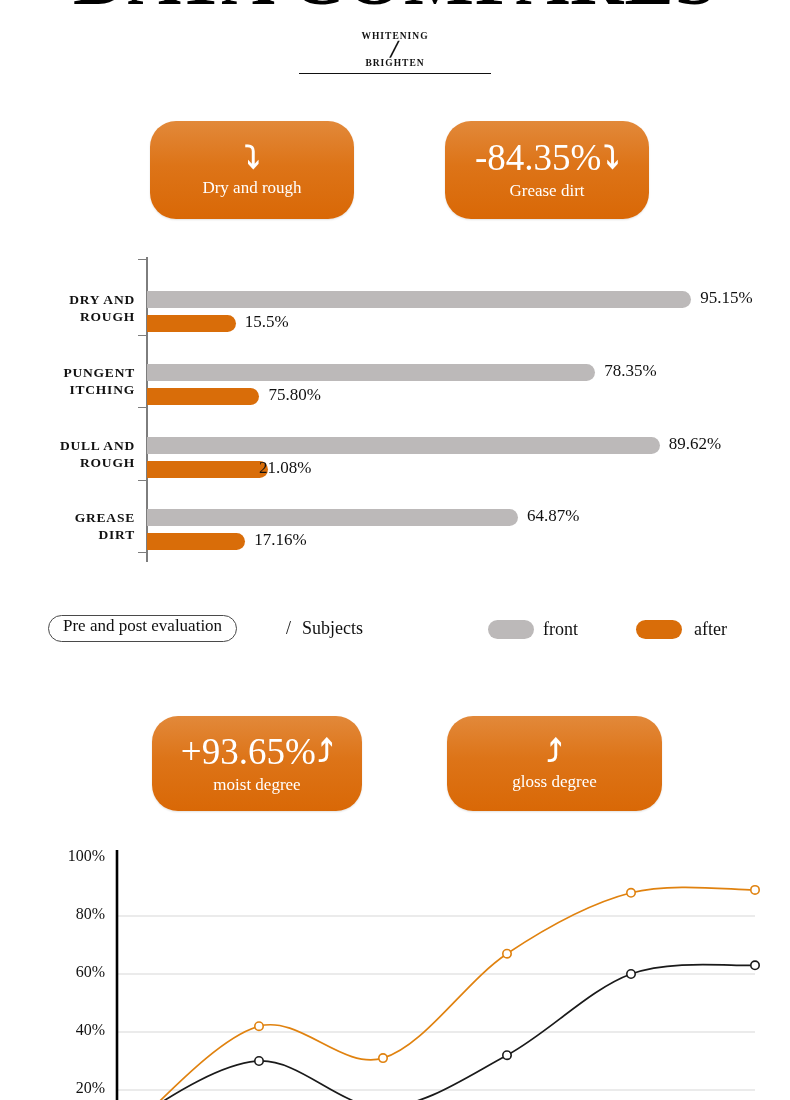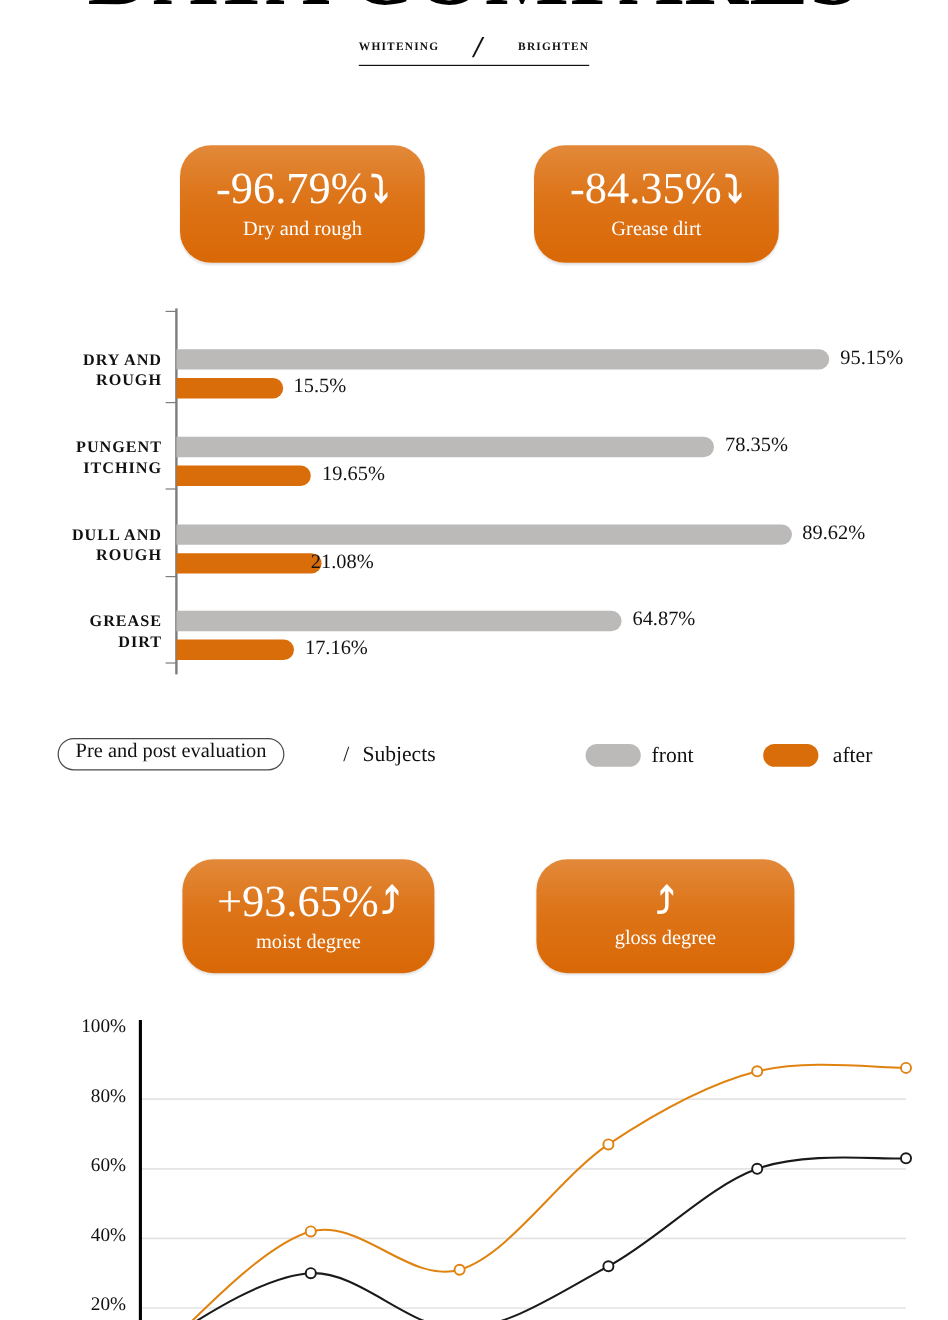--- a/index.html
+++ b/index.html
@@ -11,21 +11,21 @@
 
   
   .title{
     position:absolute;left:0;top:-58px;width:790px;text-align:center;
     font-family:"Liberation Serif", serif;font-weight:bold;
     font-size:74px;letter-spacing:1px;color:#000;line-height:1;white-space:nowrap;
   }
   .subtitle{
     position:absolute;left:299px;top:31px;width:192px;
     display:flex;align-items:center;justify-content:space-between;
-    border-bottom:1.6px solid #111;padding-bottom:5px;
+    border-bottom:1.6px solid #111;padding-bottom:5px;flex-direction:column;
   }
   .subtitle span{
     font-family:"Liberation Serif", serif;font-weight:bold;
     font-size:9.5px;letter-spacing:1px;color:#111;
   }
   .slash{transform:rotate(0deg);font-size:14px !important;font-weight:bold;}
 
   
   .badge{
     position:absolute;border-radius:26px;color:#fff;text-align:center;
@@ -103,21 +103,20 @@
   <div class="title">DATA COMPARES</div>
 
   <div class="subtitle">
     <span>WHITENING</span>
     <span class="slash">╱</span>
     <span>BRIGHTEN</span>
   </div>
 
   <div class="badge" id="badge-dry">
     <div class="pct">
-      <span>-96.79%</span>
       <span class="arw">⤵</span>
     </div>
     <div class="cap">Dry and rough</div>
   </div>
 
   <div class="badge" id="badge-grease">
     <div class="pct">
       <span>-84.35%</span>
       <span class="arw">⤵</span>
     </div>
@@ -139,21 +138,21 @@
           <div class="bar front" style="width: 544.258px; background: rgb(188, 185, 185);"></div>
           <div class="bval front" style="left: 700.258px;">95.15%</div>
           <div class="bar after" style="width: 88.66px; background: rgb(217, 109, 9);"></div>
           <div class="bval after" style="left: 244.66px;">15.5%</div>
         </div>
         <div class="grp" style="top: 95px;">
           <div class="glabel">PUNGENT<br>ITCHING</div>
           <div class="bar front" style="width: 448.162px; background: rgb(188, 185, 185);"></div>
           <div class="bval front" style="left: 604.162px;">78.35%</div>
           <div class="bar after" style="width: 112.398px; background: rgb(217, 109, 9);"></div>
-          <div class="bval after" style="left: 268.398px;">19.65%</div>
+          <div class="bval after" style="left: 268.398px;">75.80%</div>
         </div>
         <div class="grp" style="top: 168px;">
           <div class="glabel">DULL AND<br>ROUGH</div>
           <div class="bar front" style="width: 512.626px; background: rgb(188, 185, 185);"></div>
           <div class="bval front" style="left: 668.626px;">89.62%</div>
           <div class="bar after" style="width: 120.578px; background: rgb(217, 109, 9);"></div>
           <div class="bval after" style="left: 259px; font-family: Liberation Serif, serif;">21.08%</div>
         </div>
         <div class="grp" style="top: 240px;">
           <div class="glabel">GREASE<br>DIRT</div>

